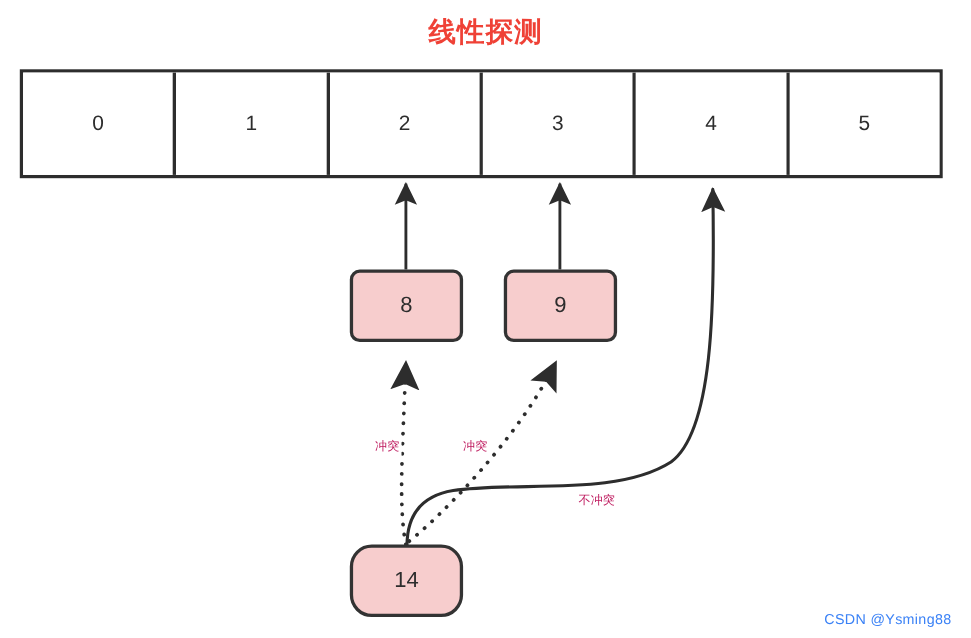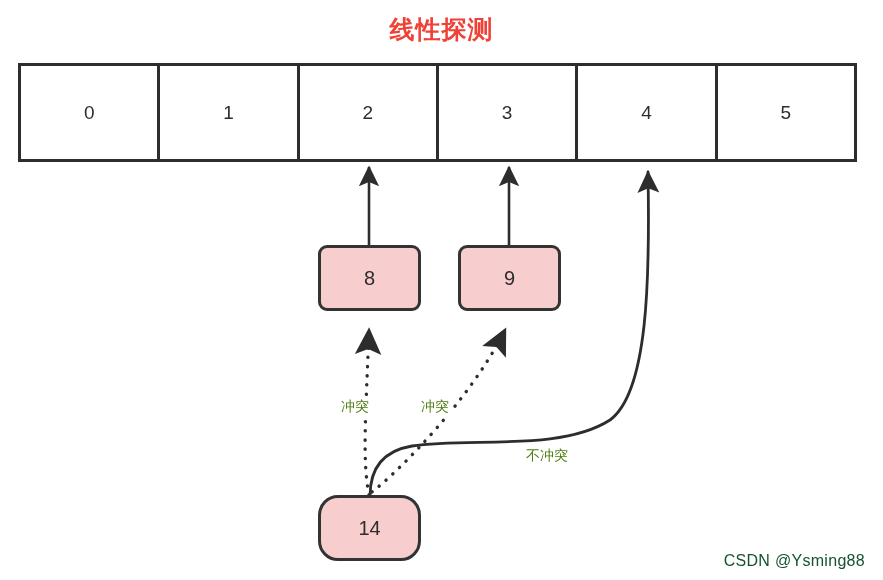--- a/index.html
+++ b/index.html
@@ -75,36 +75,36 @@
   #edges {
     position: absolute;
     left: 0;
     top: 0;
     width: 883px;
     height: 580px;
     pointer-events: none;
   }
   .edge-label {
     position: absolute;
-    font-size: 14px;
-    color: #4d7c0f;
+    font-size: 11px;
+    color: #be185d;
     white-space: nowrap;
     background: #ffffff;
     padding: 0 2px;
     line-height: 20px;
   }
   #label-collision-1 { left: 339px; top: 396px; }
   #label-collision-2 { left: 419px; top: 396px; }
   #label-nocollision { left: 524px; top: 445px; }
   #watermark {
     position: absolute;
     right: 18px;
     bottom: 10px;
-    font-size: 16px;
-    color: #14532d;
+    font-size: 13px;
+    color: #3b82f6;
     letter-spacing: 0.3px;
   }
 </style>
 </head>
 <body>
 
 <div id="canvas">
 
   <div id="title">线性探测</div>
 

